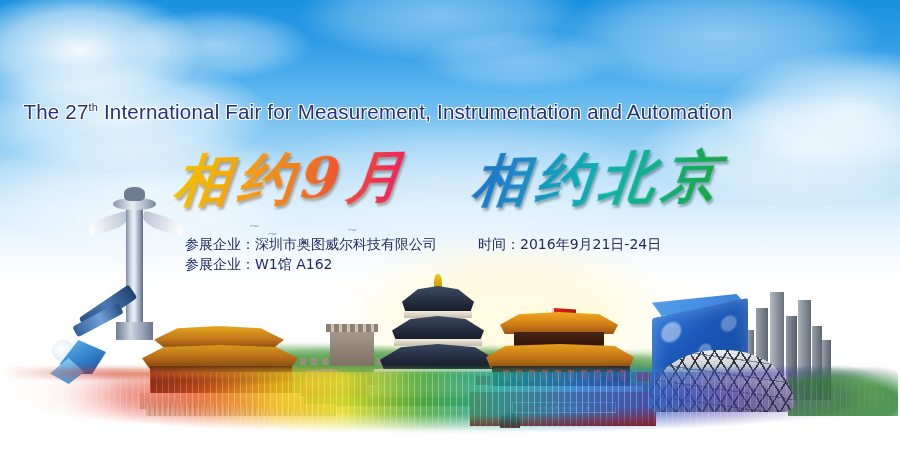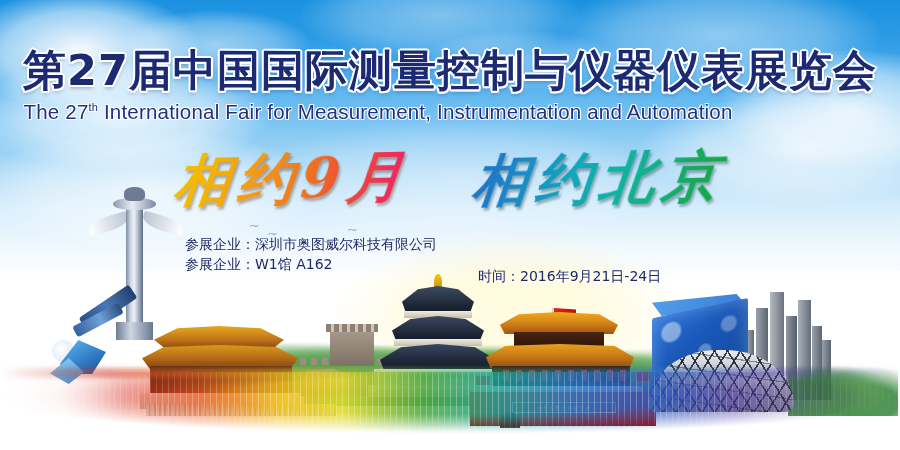--- a/index.html
+++ b/index.html
@@ -119,21 +119,21 @@
   .info {
     position:absolute;
     font-family:"DejaVu Sans","Liberation Sans",sans-serif;
     font-size:14px;
     line-height:20px;
     color:#1d2a66;
     white-space:nowrap;
     text-shadow:0 1px 2px rgba(255,255,255,.85);
   }
   .info-left  { left:185px; top:234px; }
-  .info-right { left:478px; top:234px;margin-top:32px; }
+  .info-right { left:478px; top:234px; }
   .info-row { display:block; }
 
   
   .landscape { position:absolute; left:0; top:190px; width:900px; height:260px; }
   .lm { position:absolute; }
 
   
   .huabiao-shaft {
     left:126px; top:18px; width:17px; height:120px;
     background:linear-gradient(to right,#7d8ba4 0%,#cfd8e4 28%,#eef2f7 48%,#9aa8bd 78%,#5e6c85 100%);
@@ -442,21 +442,20 @@
     <div class="cloud c4"></div>
     <div class="cloud c5"></div>
     <div class="cloud c6"></div>
     <div class="cloud c7"></div>
     <div class="cloud c8"></div>
     <div class="cloud c9"></div>
     <div class="cloud c10"></div>
   </div>
   <div class="sunglow"></div>
 
-  <div class="title-cn">第27届中国国际测量控制与仪器仪表展览会</div>
 
   <div class="title-en">
     <span>The 27</span><sup>th</sup><span> International Fair for Measurement, Instrumentation and Automation</span>
   </div>
 
   <div class="calli-wrap">
     <div class="calli calli-warm">相约9月</div>
     <div class="calli calli-cool">相约北京</div>
   </div>
 

